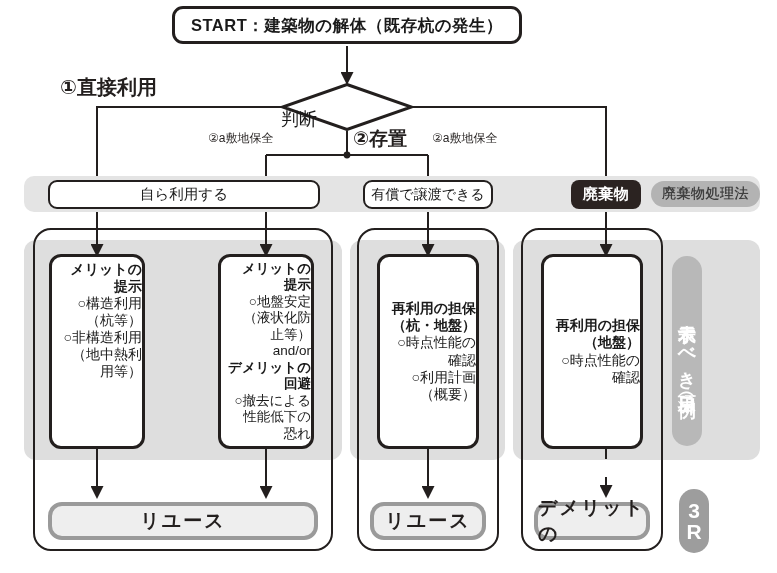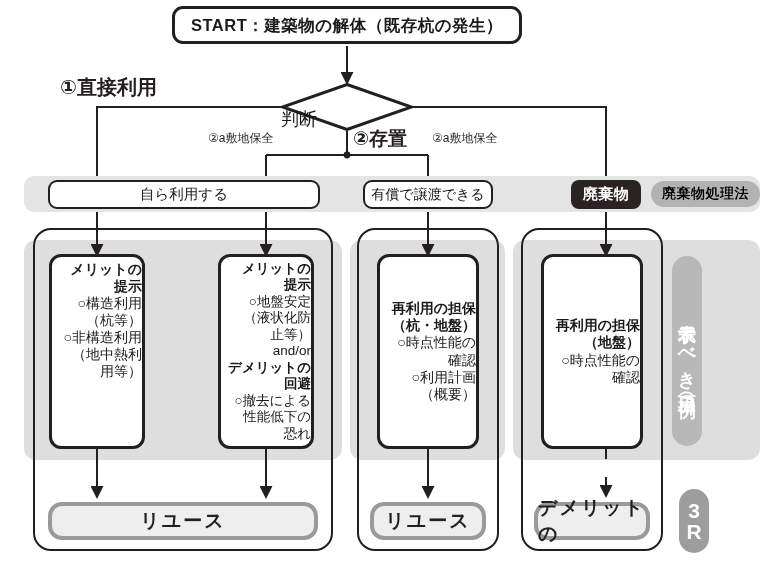--- a/index.html
+++ b/index.html
@@ -43,21 +43,21 @@
     border-radius:8px;
     color:#fff;
     font-weight:bold;
     display:flex;align-items:center;justify-content:center;
     letter-spacing:.5px;
   }
   .pill-law{
     box-sizing:border-box;
     background:#b3b3b3;
     border-radius:999px;
-    color:#000000;
+    color:#404040;
     font-weight:bold;
     display:flex;align-items:center;justify-content:center;
     letter-spacing:.5px;
     text-shadow:0 0 0 #fff;
   }
   .pill-law-sm{
     box-sizing:border-box;
     background:#a9a9a9;
     border-radius:999px;
     color:#fff;

